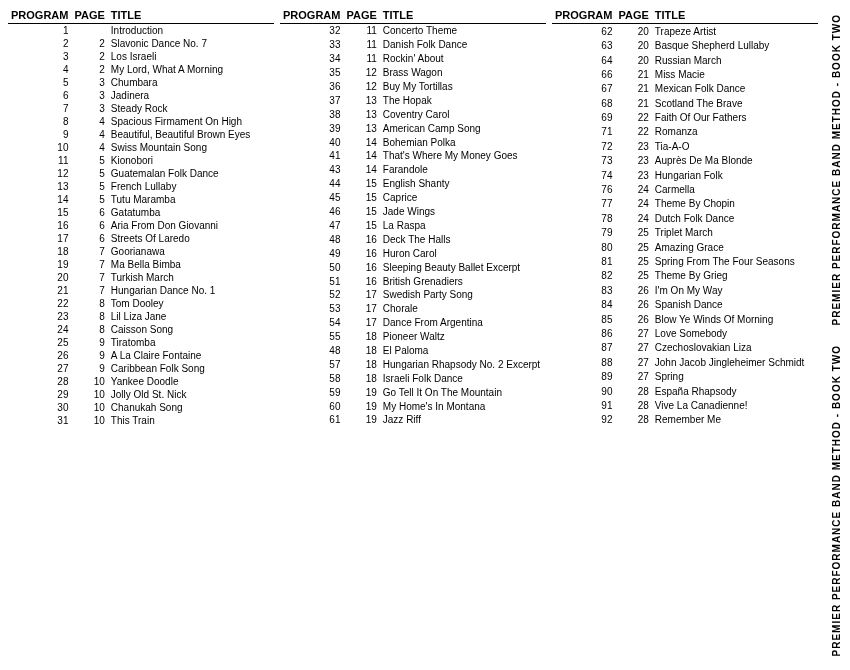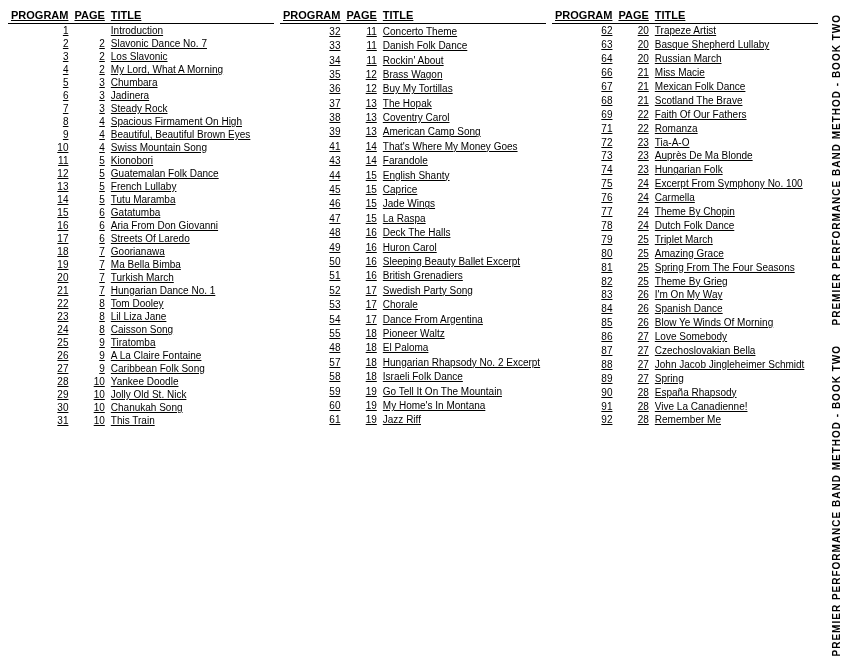--- a/index.html
+++ b/index.html
@@ -32,21 +32,20 @@
       transform: rotate(180deg);
       font-size: 10px;
       font-weight: bold;
       white-space: nowrap;
       text-transform: uppercase;
       letter-spacing: 1px;
     }
     .table-container {
       display: flex;
       gap: 0px;
-      text-decoration: underline;
     }
     table {
       border-collapse: collapse;
       flex: 1;
     }
     th {
       font-weight: bold;
       font-size: 11px;
       text-align: left;
       padding: 1px 3px;
@@ -94,21 +93,21 @@
             <td class="title-cell">Introduction</td>
           </tr>
           <tr>
             <td class="num">2</td>
             <td class="num">2</td>
             <td class="title-cell">Slavonic Dance No. 7</td>
           </tr>
           <tr>
             <td class="num">3</td>
             <td class="num">2</td>
-            <td class="title-cell">Los Slavonic</td>
+            <td class="title-cell">Los Israeli</td>
           </tr>
           <tr>
             <td class="num">4</td>
             <td class="num">2</td>
             <td class="title-cell">My Lord, What A Morning</td>
           </tr>
           <tr>
             <td class="num">5</td>
             <td class="num">3</td>
             <td class="title-cell">Chumbara</td>
@@ -291,20 +290,25 @@
             <td class="num">38</td>
             <td class="num">13</td>
             <td class="title-cell">Coventry Carol</td>
           </tr>
           <tr>
             <td class="num">39</td>
             <td class="num">13</td>
             <td class="title-cell">American Camp Song</td>
           </tr>
           <tr>
+            <td class="num">40</td>
+            <td class="num">14</td>
+            <td class="title-cell">Bohemian Polka</td>
+          </tr>
+          <tr>
             <td class="num">41</td>
             <td class="num">14</td>
             <td class="title-cell">That's Where My Money Goes</td>
           </tr>
           <tr>
             <td class="num">43</td>
             <td class="num">14</td>
             <td class="title-cell">Farandole</td>
           </tr>
           <tr>
@@ -460,25 +464,20 @@
             <td class="num">73</td>
             <td class="num">23</td>
             <td class="title-cell">Auprès De Ma Blonde</td>
           </tr>
           <tr>
             <td class="num">74</td>
             <td class="num">23</td>
             <td class="title-cell">Hungarian Folk</td>
           </tr>
           <tr>
-            <td class="num">75</td>
-            <td class="num">24</td>
-            <td class="title-cell">Excerpt From Symphony No. 100</td>
-          </tr>
-          <tr>
             <td class="num">76</td>
             <td class="num">24</td>
             <td class="title-cell">Carmella</td>
           </tr>
           <tr>
             <td class="num">77</td>
             <td class="num">24</td>
             <td class="title-cell">Theme By Chopin</td>
           </tr>
           <tr>
@@ -522,21 +521,21 @@
             <td class="title-cell">Blow Ye Winds Of Morning</td>
           </tr>
           <tr>
             <td class="num">86</td>
             <td class="num">27</td>
             <td class="title-cell">Love Somebody</td>
           </tr>
           <tr>
             <td class="num">87</td>
             <td class="num">27</td>
-            <td class="title-cell">Czechoslovakian Bella</td>
+            <td class="title-cell">Czechoslovakian Liza</td>
           </tr>
           <tr>
             <td class="num">88</td>
             <td class="num">27</td>
             <td class="title-cell">John Jacob Jingleheimer Schmidt</td>
           </tr>
           <tr>
             <td class="num">89</td>
             <td class="num">27</td>
             <td class="title-cell">Spring</td>

